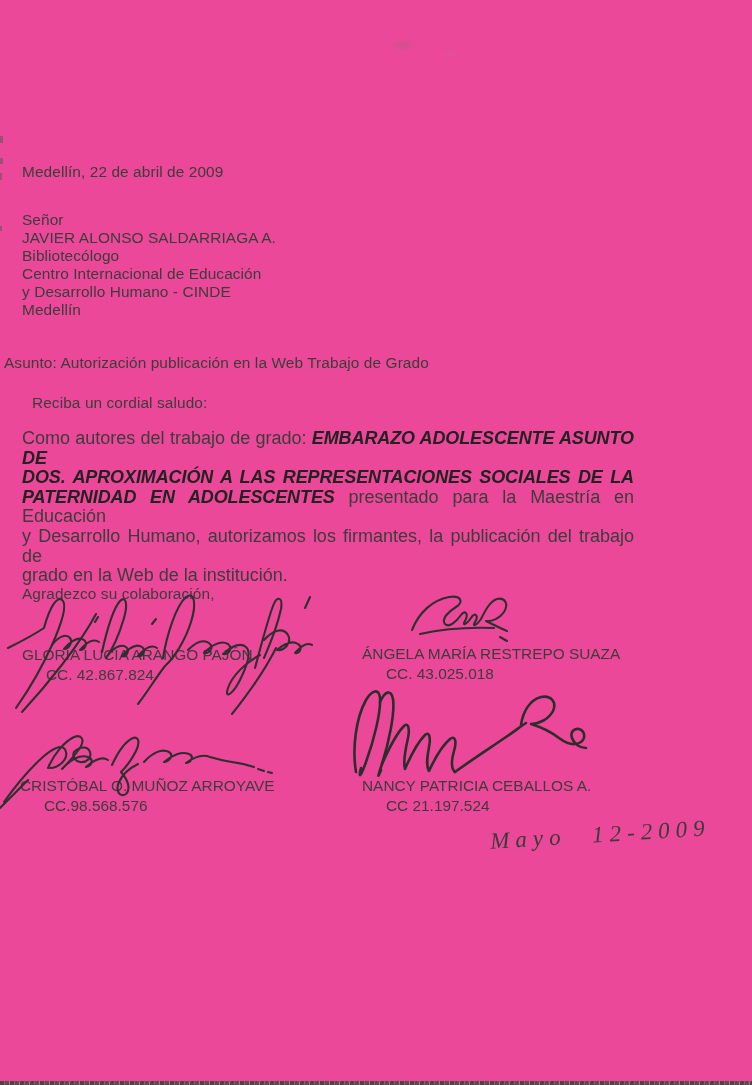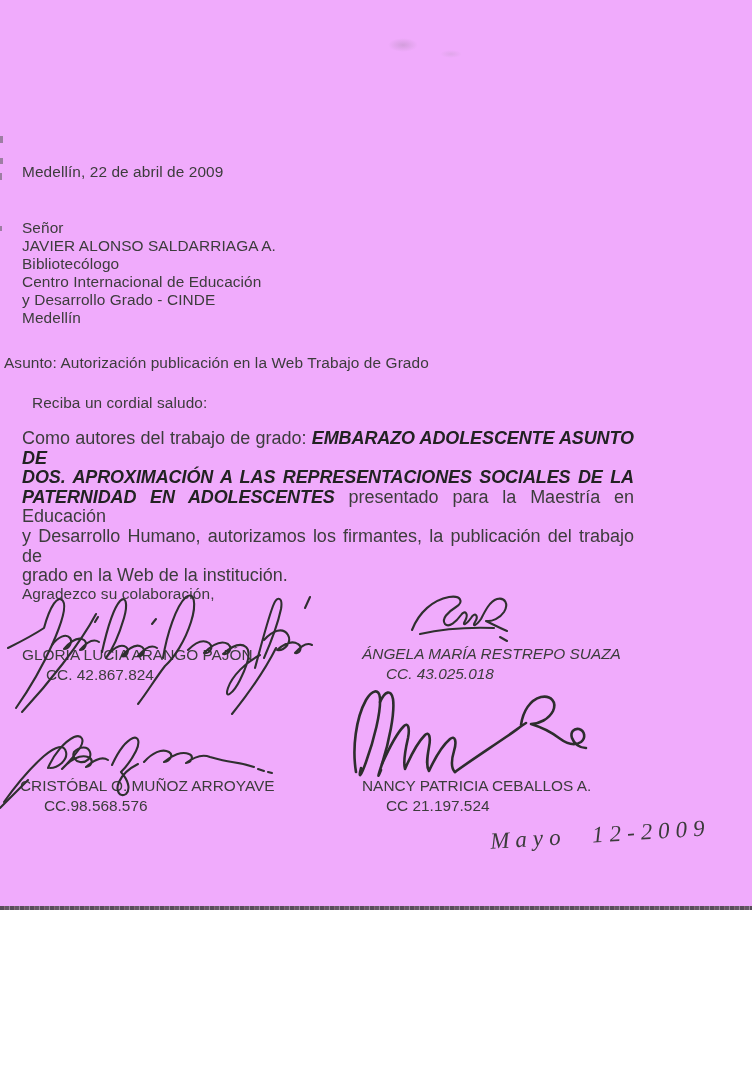--- a/index.html
+++ b/index.html
@@ -1,43 +1,43 @@
 <!DOCTYPE html>
 <html><head>
 <meta charset="utf-8">
 <style>
   html, body { margin: 0; padding: 0; background: #ffffff; }
   .page {
     position: relative;
     width: 752px;
-    height: 910px;
-    background: #f0abfc;
+    height: 1085px;
+    background: #ec4899;
     overflow: hidden;
     font-family: "Liberation Sans", sans-serif;
     color: #3c3c3c;
   }
   .abs { position: absolute; }
   .typed { font-size: 15.4px; line-height: 18px; letter-spacing: 0.1px; }
   .date-line    { left: 22px; top: 163px; }
-  .recipient    { left: 22px; top: 219px; }
+  .recipient    { left: 22px; top: 211px; }
   .subject-line { left: 4px; top: 354px; }
   .greeting     { left: 22px; top: 394px; margin-left: 10px; }
   .body-par     { left: 22px; top: 429px; width: 612px; }
   .bline {
     line-height: 19.6px;
     font-size: 18px;
     text-align: justify;
     white-space: normal;
   }
   .bline.just { text-align-last: justify; }
   .seg-bold { font-weight: bold; font-style: italic; color: #222; letter-spacing: -0.1px; }
   .closing { left: 22px; top: 539px; margin-top: 46px; }
   .sig-name { font-size: 15.4px; line-height: 19px; }
   .sig-gloria-text    { left: 22px;  top: 645px; }
-  .sig-angela-text    { left: 362px; top: 644px; font-style: italic; }
+  .sig-angela-text    { left: 362px; top: 644px; }
   .sig-cristobal-text { left: 20px;  top: 776px; }
   .sig-nancy-text     { left: 362px; top: 776px; }
   .cc-pad { margin-top: 0.5px; margin-left: 24px; }
   .handwritten-date {
     left: 490px; top: 822px;
     font-family: "Liberation Serif", serif;
     font-style: italic;
     font-size: 23px;
     color: #3b3b3b;
     letter-spacing: 6px;
@@ -84,21 +84,21 @@
   <div class="abs edge-speck speck-4"></div>
   <div class="abs bottom-strip"></div>
 
   <div class="abs typed date-line">Medellín, 22 de abril de 2009</div>
 
   <div class="abs typed recipient">
     <div>Señor</div>
     <div>JAVIER ALONSO SALDARRIAGA A.</div>
     <div>Bibliotecólogo</div>
     <div>Centro Internacional de Educación</div>
-    <div>y Desarrollo Grado - CINDE</div>
+    <div>y Desarrollo Humano - CINDE</div>
     <div>Medellín</div>
   </div>
 
   <div class="abs typed subject-line">Asunto: Autorización publicación en la Web Trabajo de Grado</div>
 
   <div class="abs typed greeting">Reciba un cordial saludo:</div>
 
   <div class="abs body-par">
     <div class="bline just"><span>Como autores del trabajo de grado: </span><span class="seg-bold">EMBARAZO ADOLESCENTE ASUNTO DE</span></div>
     <div class="bline just"><span class="seg-bold">DOS. APROXIMACIÓN A LAS REPRESENTACIONES SOCIALES DE LA</span></div>

